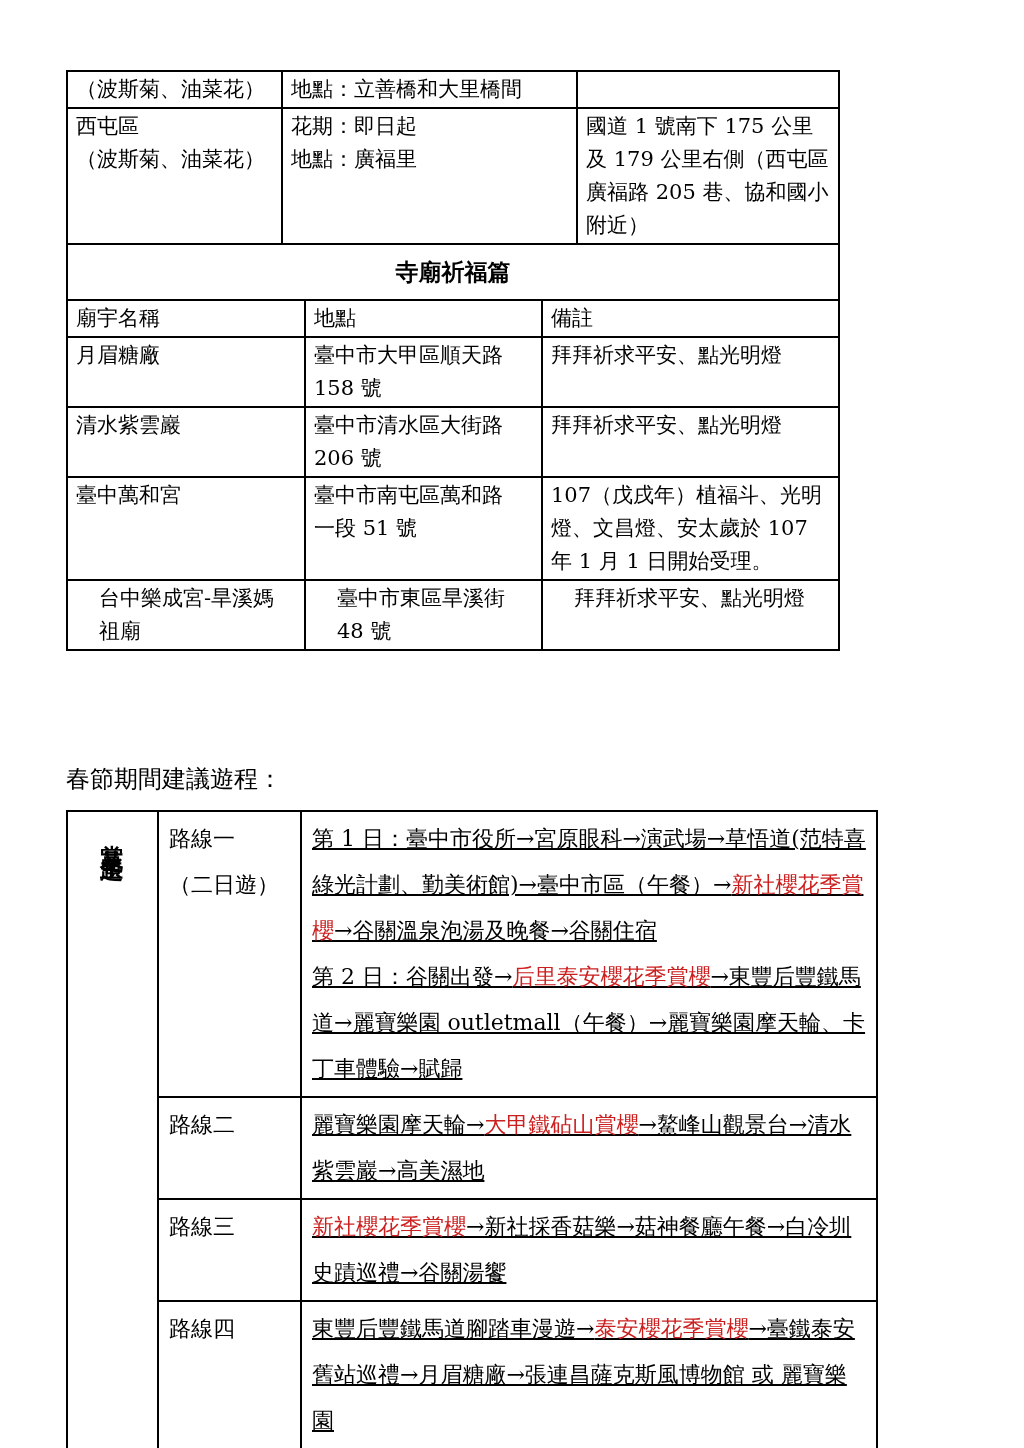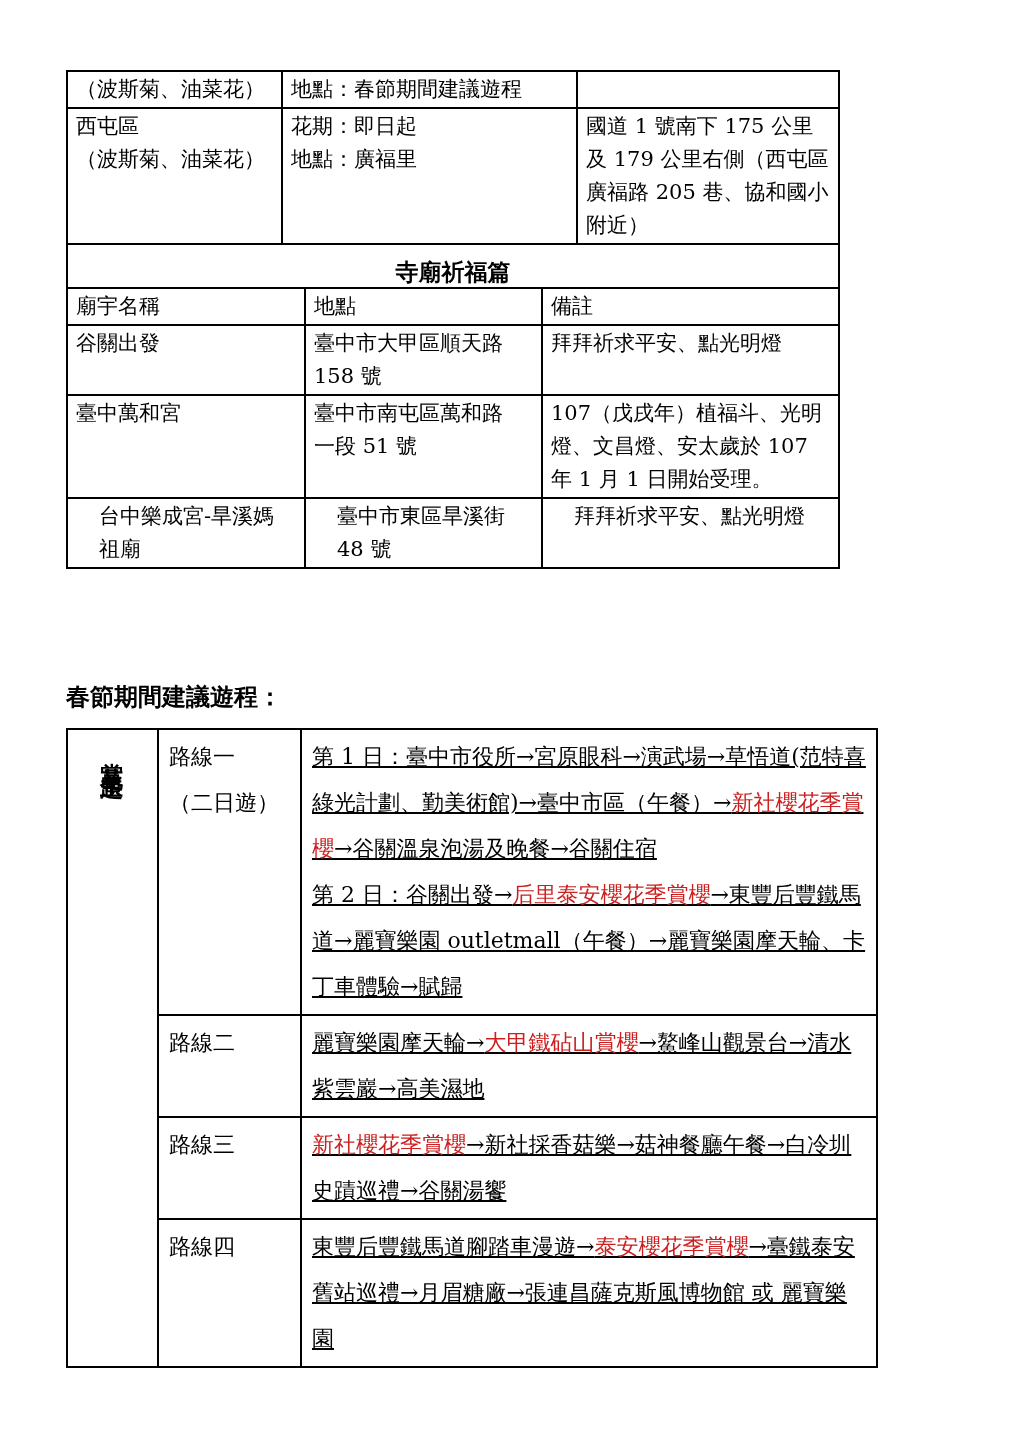--- a/index.html
+++ b/index.html
@@ -34,28 +34,28 @@
   table.tbl.temple tr:last-child td{border-bottom:none;padding-left:31px;}
   table.flower col.c1{width:214px;}
   table.flower col.c2{width:295px;}
   table.temple col.c1{width:237px;}
   table.temple col.c2{width:237px;}
   .section-title{
     text-align:center;
     font-weight:bold;
     font-size:23px;
     line-height:30px;
-    padding:12px 0 0 0;
+    padding:12px 0 12px 0;
     border-bottom:2px solid #000;
   }
   
   .itin-heading{
     margin:113px 0 16px 66px;
     font-size:24px;
-    font-weight:bold;
+    font-weight:normal;
     line-height:30px;
   }
   
   table.route-tbl{
     margin-left:66px;
     width:812px;
     border-collapse:collapse;
     table-layout:fixed;
   }
   table.route-tbl td{
@@ -93,21 +93,21 @@
 
     <table class="tbl flower">
       <colgroup>
           <col class="c1">
           <col class="c2">
           <col class="c3">
         </colgroup>
       <tbody>
         <tr>
           <td>（波斯菊、油菜花）</td>
-          <td>地點：春節期間建議遊程</td>
+          <td>地點：立善橋和大里橋間</td>
           <td></td>
         </tr>
         <tr>
           <td>西屯區
 （波斯菊、油菜花）</td>
           <td>花期：即日起
 地點：廣福里</td>
           <td>國道 1 號南下 175 公里及 179 公里右側（西屯區廣福路 205 巷、協和國小附近）</td>
         </tr>
       </tbody>
@@ -121,23 +121,29 @@
           <col class="c2">
           <col class="c3">
         </colgroup>
       <tbody>
         <tr>
           <td>廟宇名稱</td>
           <td>地點</td>
           <td>備註</td>
         </tr>
         <tr>
-          <td>谷關出發</td>
+          <td>月眉糖廠</td>
           <td>臺中市大甲區順天路
 158 號</td>
+          <td>拜拜祈求平安、點光明燈</td>
+        </tr>
+        <tr>
+          <td>清水紫雲巖</td>
+          <td>臺中市清水區大街路
+206 號</td>
           <td>拜拜祈求平安、點光明燈</td>
         </tr>
         <tr>
           <td>臺中萬和宮</td>
           <td>臺中市南屯區萬和路
 一段 51 號</td>
           <td>107（戊戌年）植福斗、光明燈、文昌燈、安太歲於 107 年 1 月 1 日開始受理。</td>
         </tr>
         <tr>
           <td>台中樂成宮-旱溪媽

